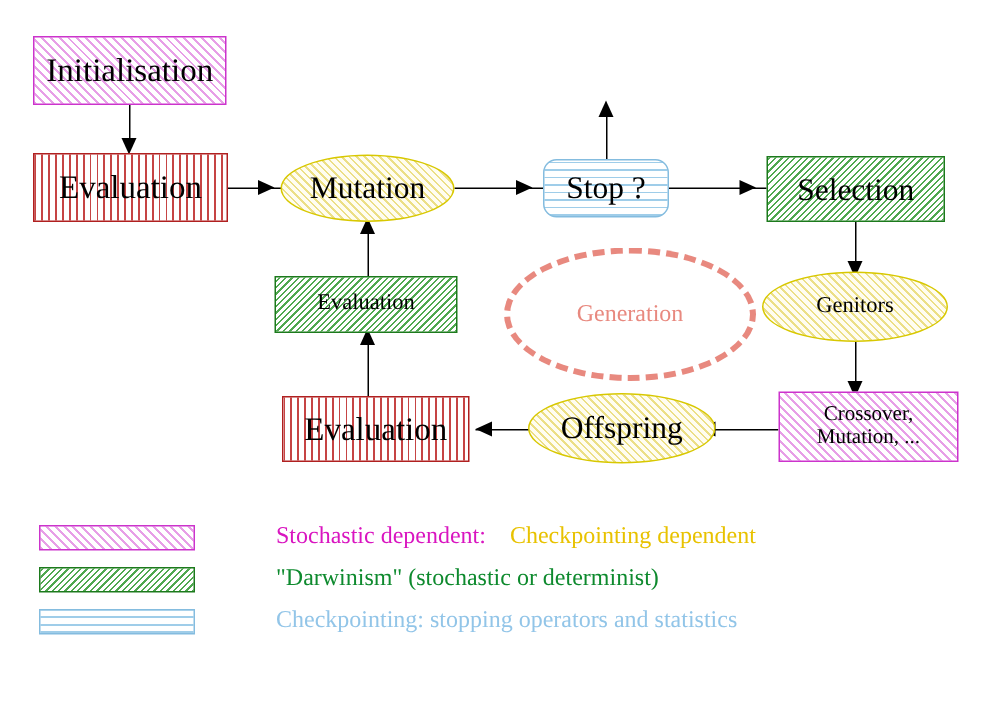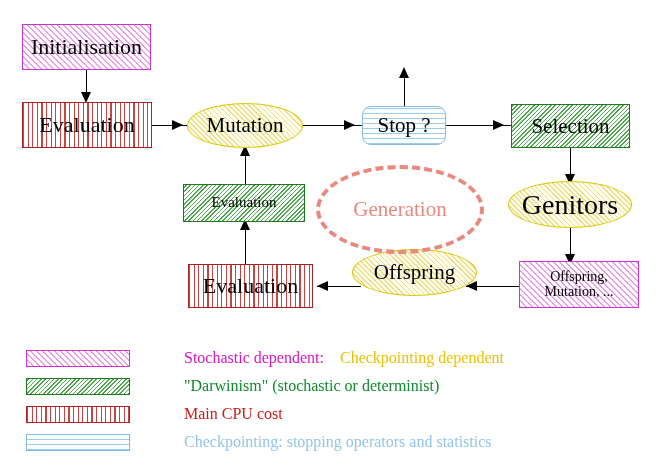--- a/index.html
+++ b/index.html
@@ -166,55 +166,49 @@
 
   <div class="node rect fill-red" style="left:22px; top:102px; width:130px; height:46px; font-size:22px;">Evaluation</div>
 
   <div class="node ellipse fill-yellow" style="left:187px; top:103px; width:116px; height:45px; font-size:21px; border-color:#d8c800;">Mutation</div>
 
 
   <div class="node rect rounded fill-blue" style="left:362px; top:106px; width:84px; height:39px; font-size:21px;">Stop ?</div>
 
   <div class="node rect fill-green" style="left:511px; top:104px; width:119px; height:44px; font-size:21px;">Selection</div>
 
-  <div class="node ellipse fill-yellow" style="left:508px; top:181px; width:124px; height:47px; font-size:28px; border-color:#d8c800;text-align:center;">Genitors</div>
-
-  <div class="node rect fill-magenta" style="left:519px; top:261px; width:120px; height:47px; font-size:14px;">Offspring,
+  <div class="node ellipse fill-yellow" style="left:508px; top:181px; width:124px; height:47px; font-size:15px; border-color:#d8c800;text-align:center;">Genitors</div>
+
+  <div class="node rect fill-magenta" style="left:519px; top:261px; width:120px; height:47px; font-size:14px;">Crossover,
 Mutation, ...</div>
 
-  <div class="node ellipse fill-yellow" style="left:352px; top:249px; width:125px; height:47px; font-size:21px; border-color:#d8c800;">Offspring</div>
+  <div class="node ellipse fill-yellow" style="left:352px; top:262px; width:125px; height:47px; font-size:21px; border-color:#d8c800;">Offspring</div>
 
   <div class="node rect fill-red" style="left:188px; top:264px; width:125px; height:44px; font-size:22px;">Evaluation</div>
 
   <div class="node rect fill-green" style="left:183px; top:184px; width:122px; height:38px; font-size:15px;">Evaluation</div>
 
-  <div class="generation-ellipse" style="left:316px; top:165px; width:168px; height:89px; font-size:21px;">Generation</div>
+  <div class="generation-ellipse" style="left:336px; top:165px; width:168px; height:89px; font-size:16px;">Generation</div>
 
   <div id="legend">
 
     <div class="legend-row">
       <div class="legend-swatch rect fill-magenta"></div>
       <div class="legend-text">
         <span style="color:#d915c0;">Stochastic dependent:</span><span class="seg2" style="color:#e8c200;">Checkpointing dependent</span>
       </div>
     </div>
 
     <div class="legend-row">
       <div class="legend-swatch rect fill-green"></div>
       <div class="legend-text">
         <span style="color:#0e8a2e;">"Darwinism" (stochastic or determinist)</span>
       </div>
     </div>
 
-    <div class="legend-row">
-      <div class="legend-swatch rect fill-red"></div>
-      <div class="legend-text">
-        <span style="color:#d01818;">Main CPU cost</span>
-      </div>
-    </div>
 
     <div class="legend-row">
       <div class="legend-swatch rect fill-blue"></div>
       <div class="legend-text">
         <span style="color:#92c5e8;">Checkpointing: stopping operators and statistics</span>
       </div>
     </div>
 
   </div>
 

